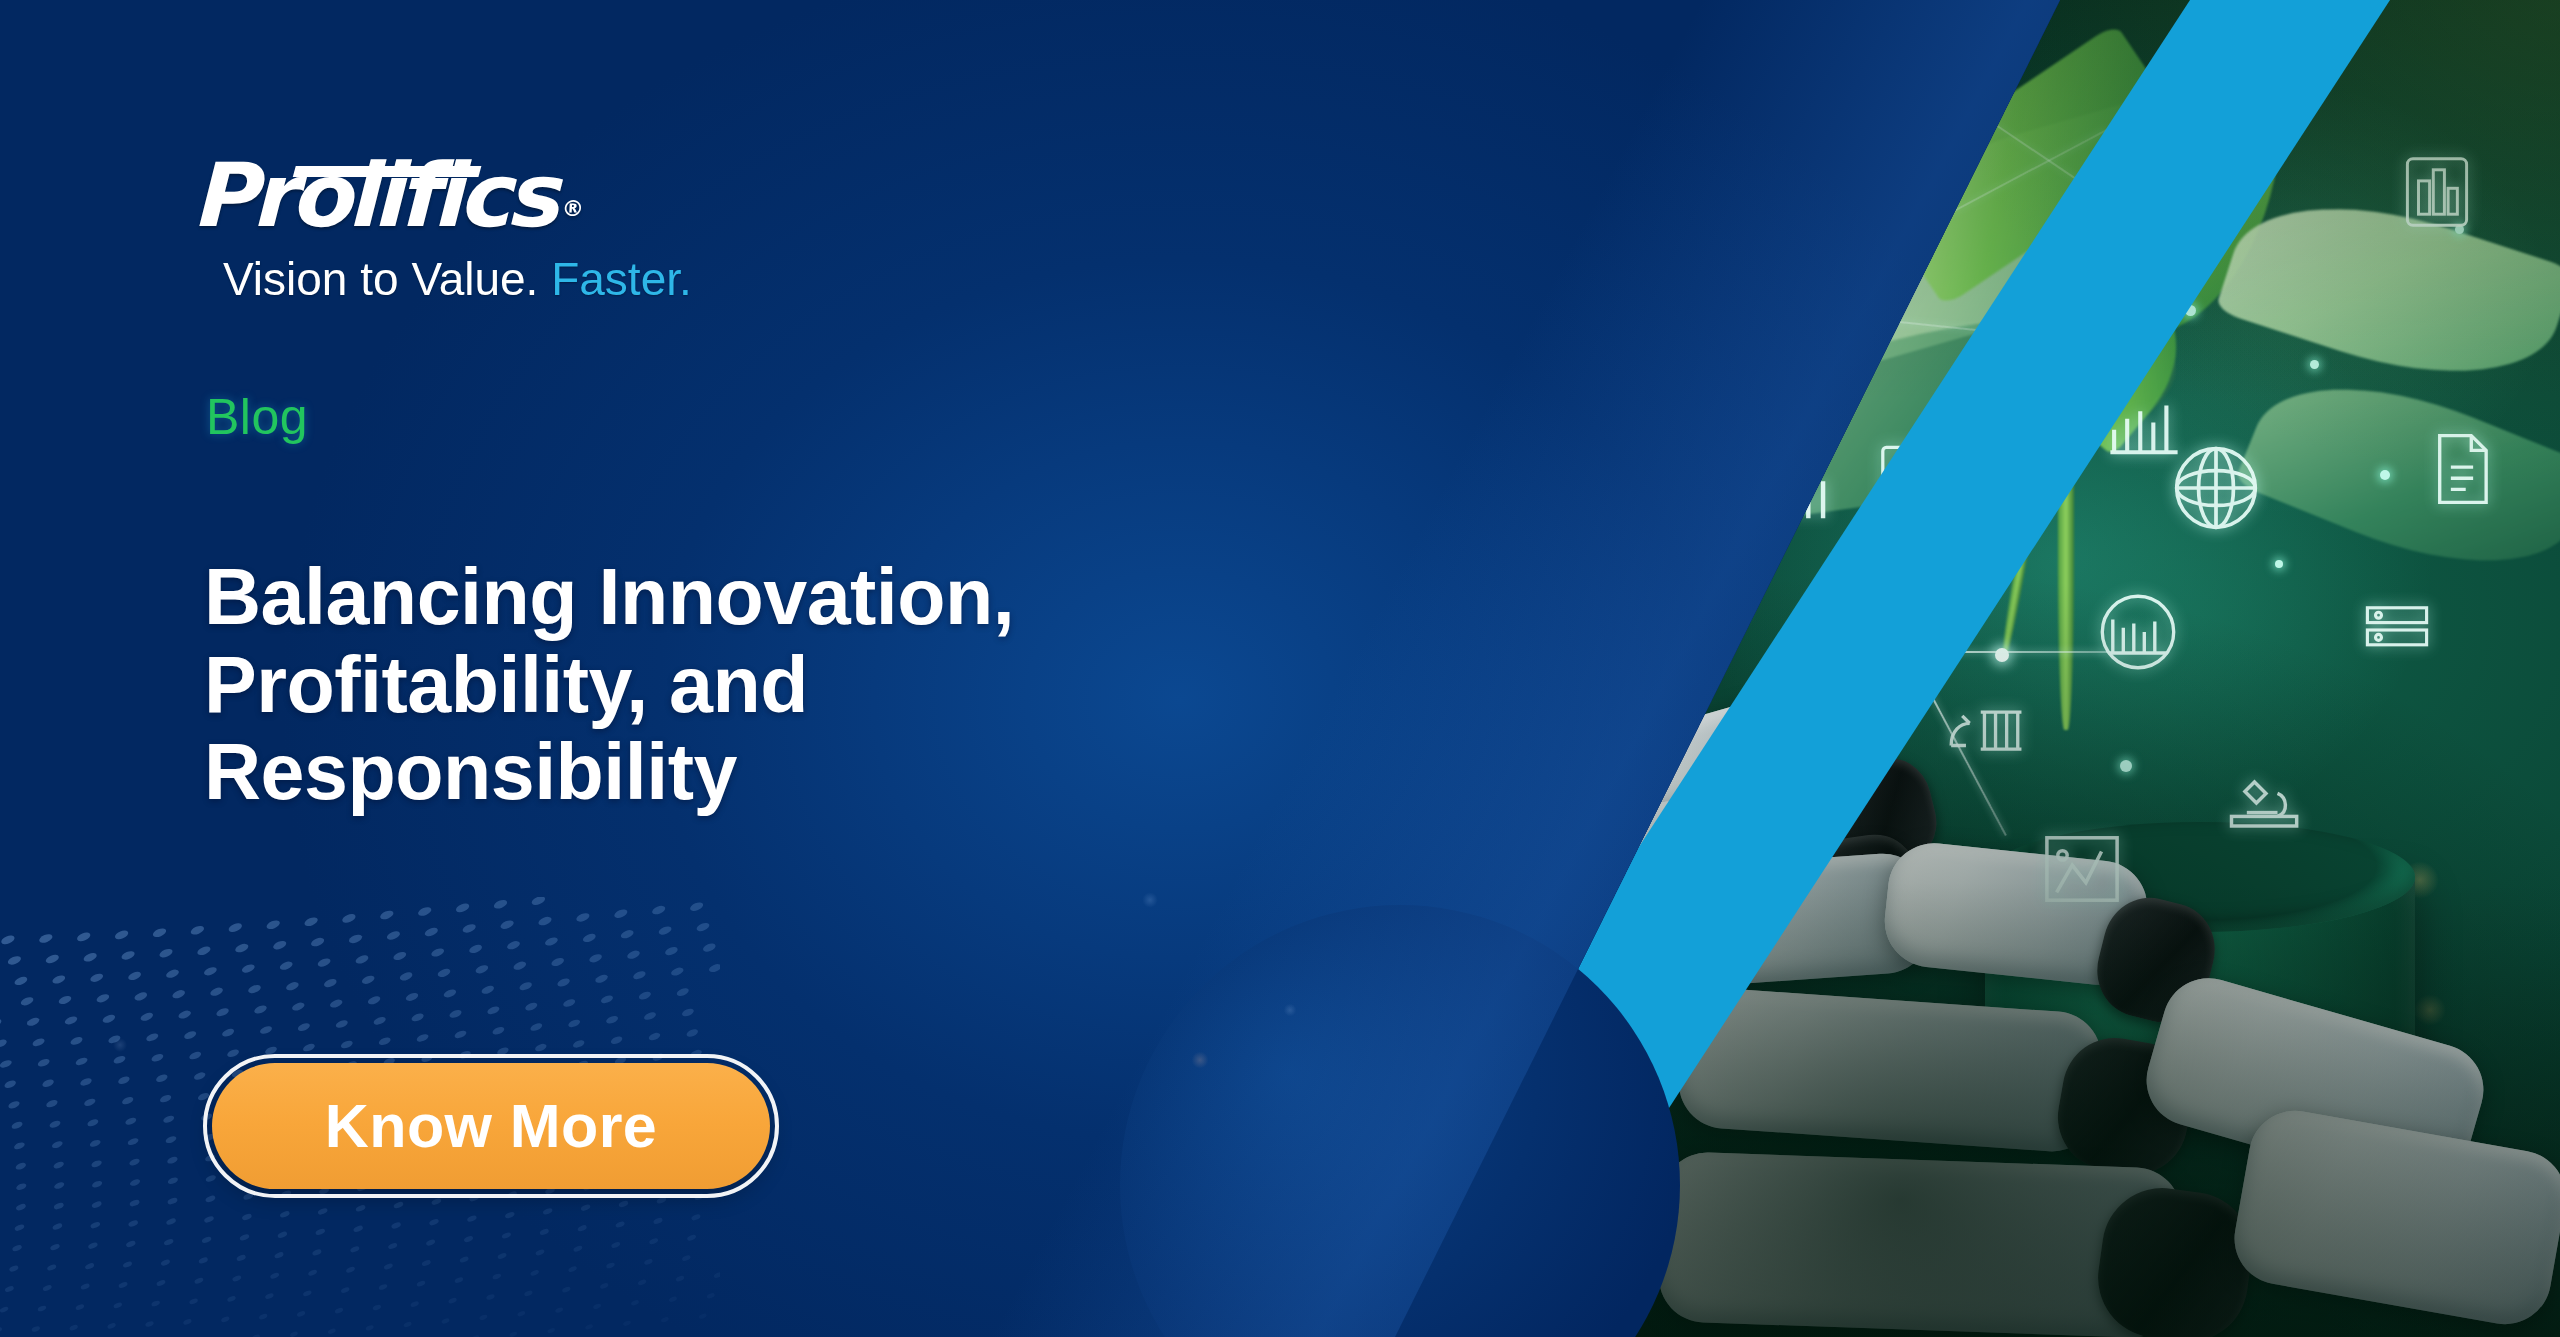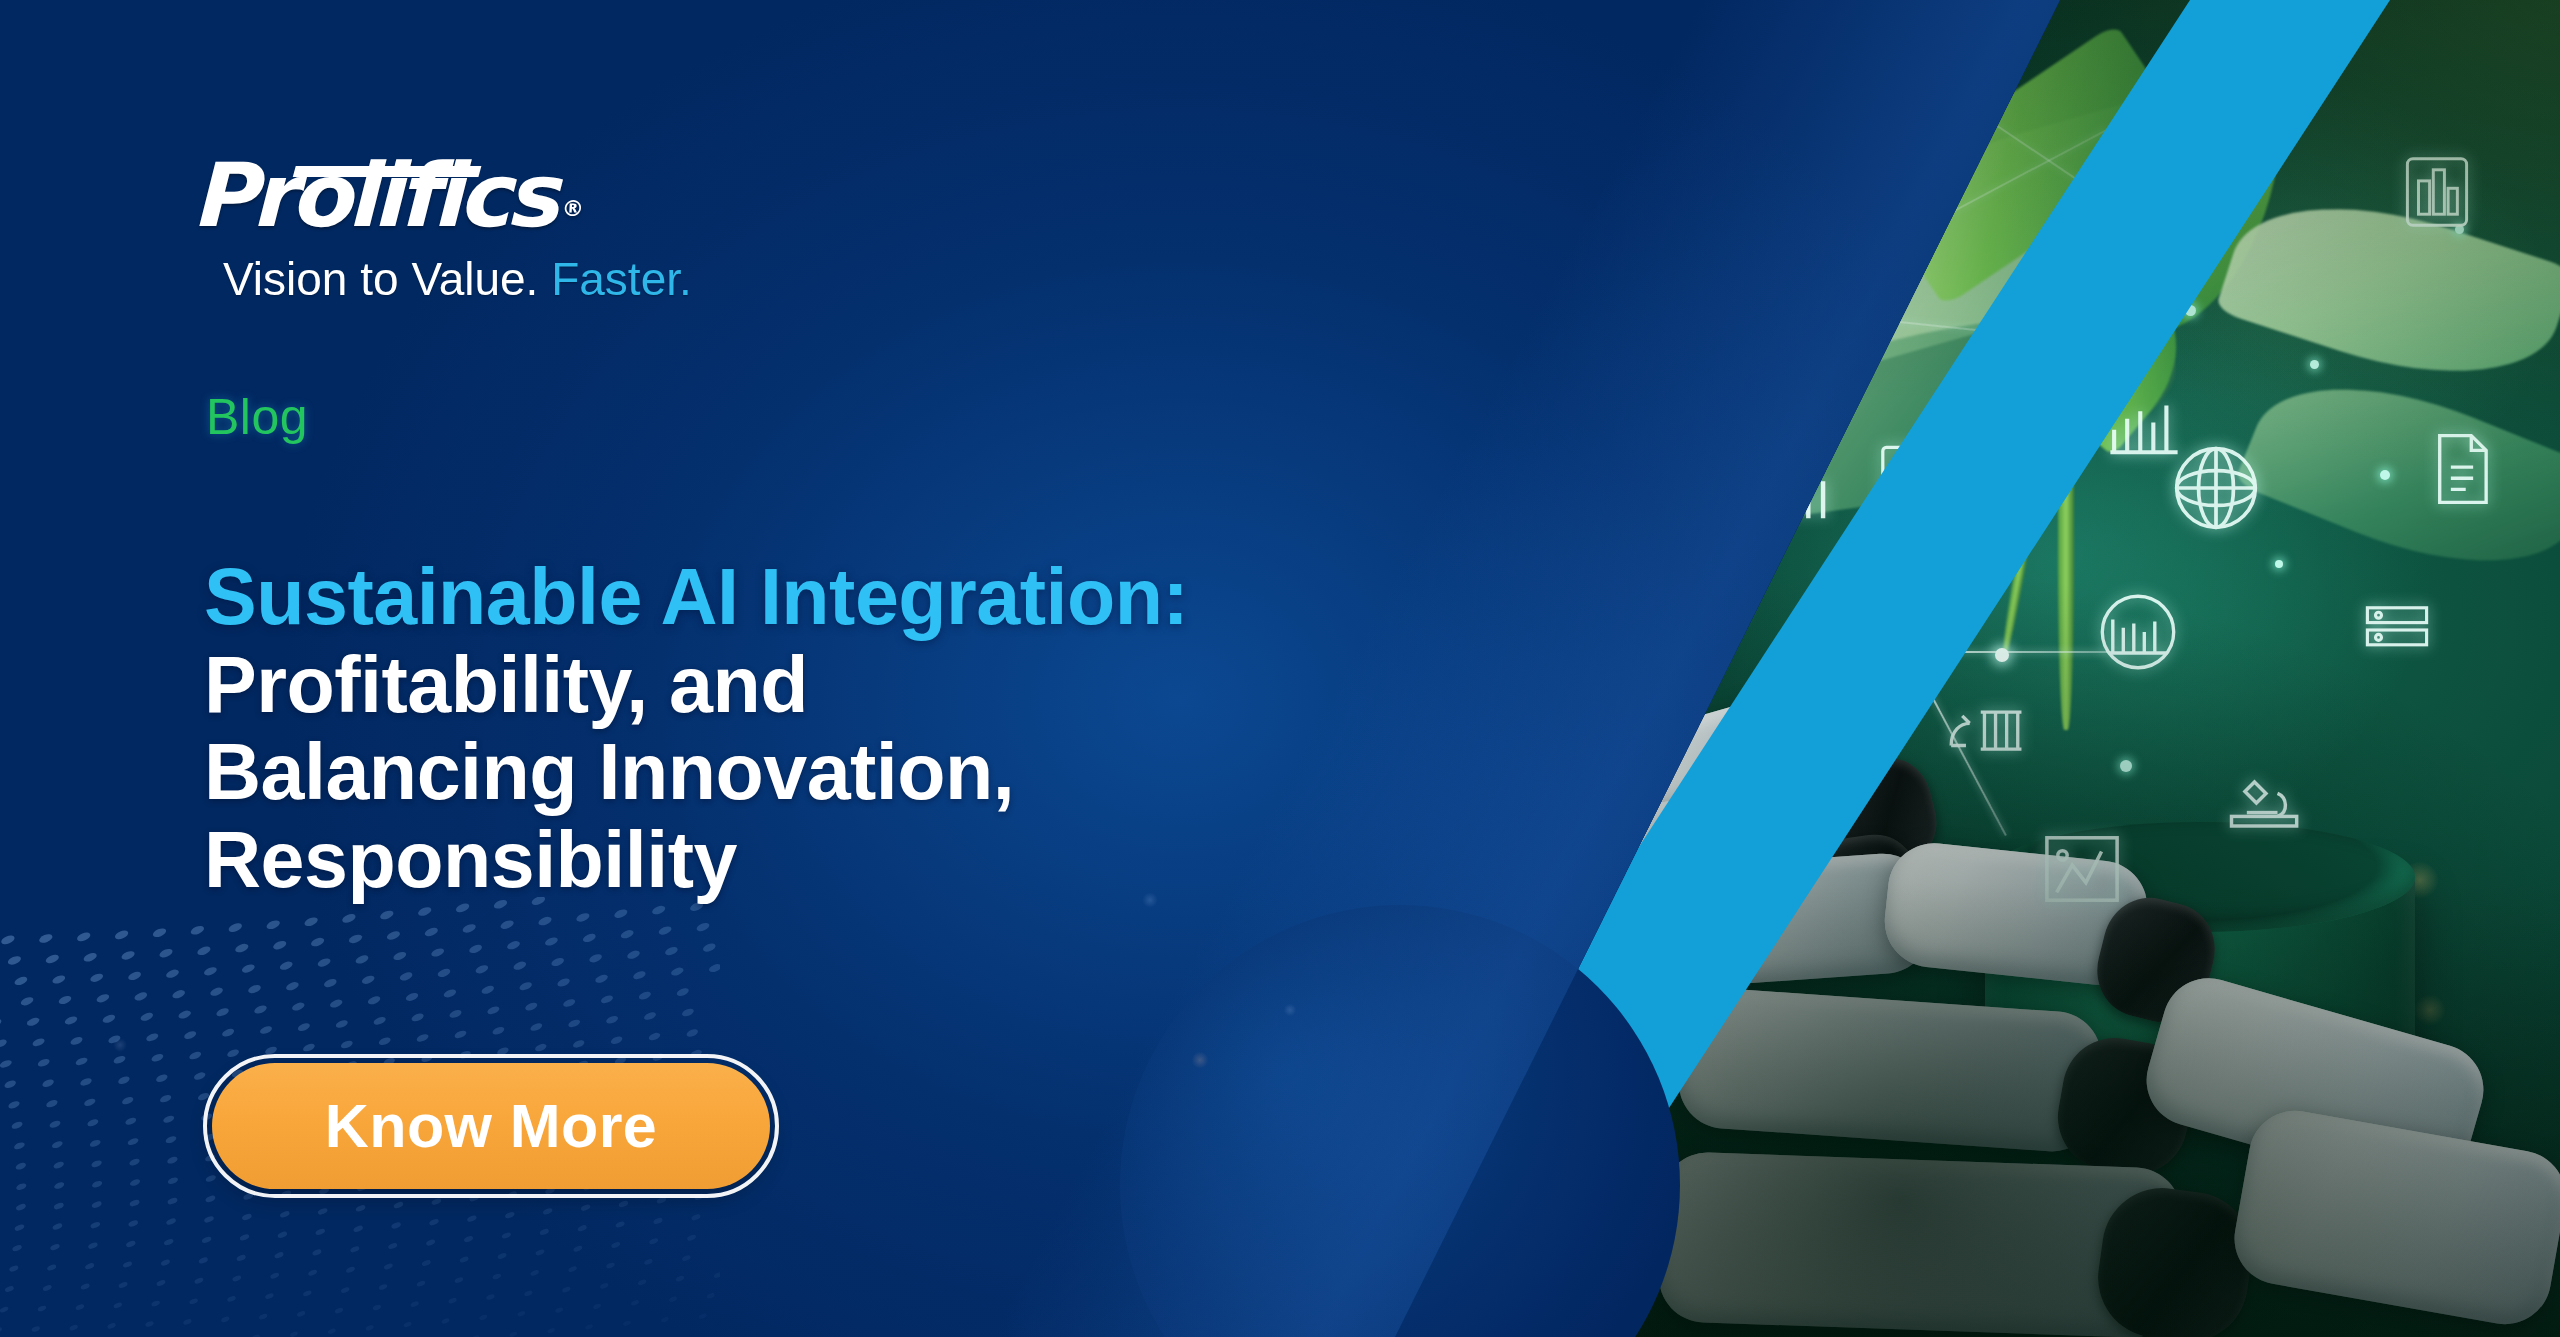--- a/index.html
+++ b/index.html
@@ -800,23 +800,22 @@
       </div>
       <div id="tagline" class="nosel">
         <span>Vision to Value.</span>
         <span class="accent">Faster.</span>
       </div>
     </div>
 
     <div id="kicker" class="nosel">Blog</div>
 
     <h1 id="headline" class="nosel">
-      <span class="hl-accent">Sustainable AI Integration:</span>
+      <span class="l">Balancing Innovation,</span>
       <span class="l">Profitability, and</span>
-      <span class="l">Balancing Innovation,</span>
       <span class="l">Responsibility</span>
     </h1>
 
     <div id="cta-wrap">
       <button id="cta-button">Know More</button>
       <span id="cta-ring"></span>
     </div>
 
   </div>
 </div>

